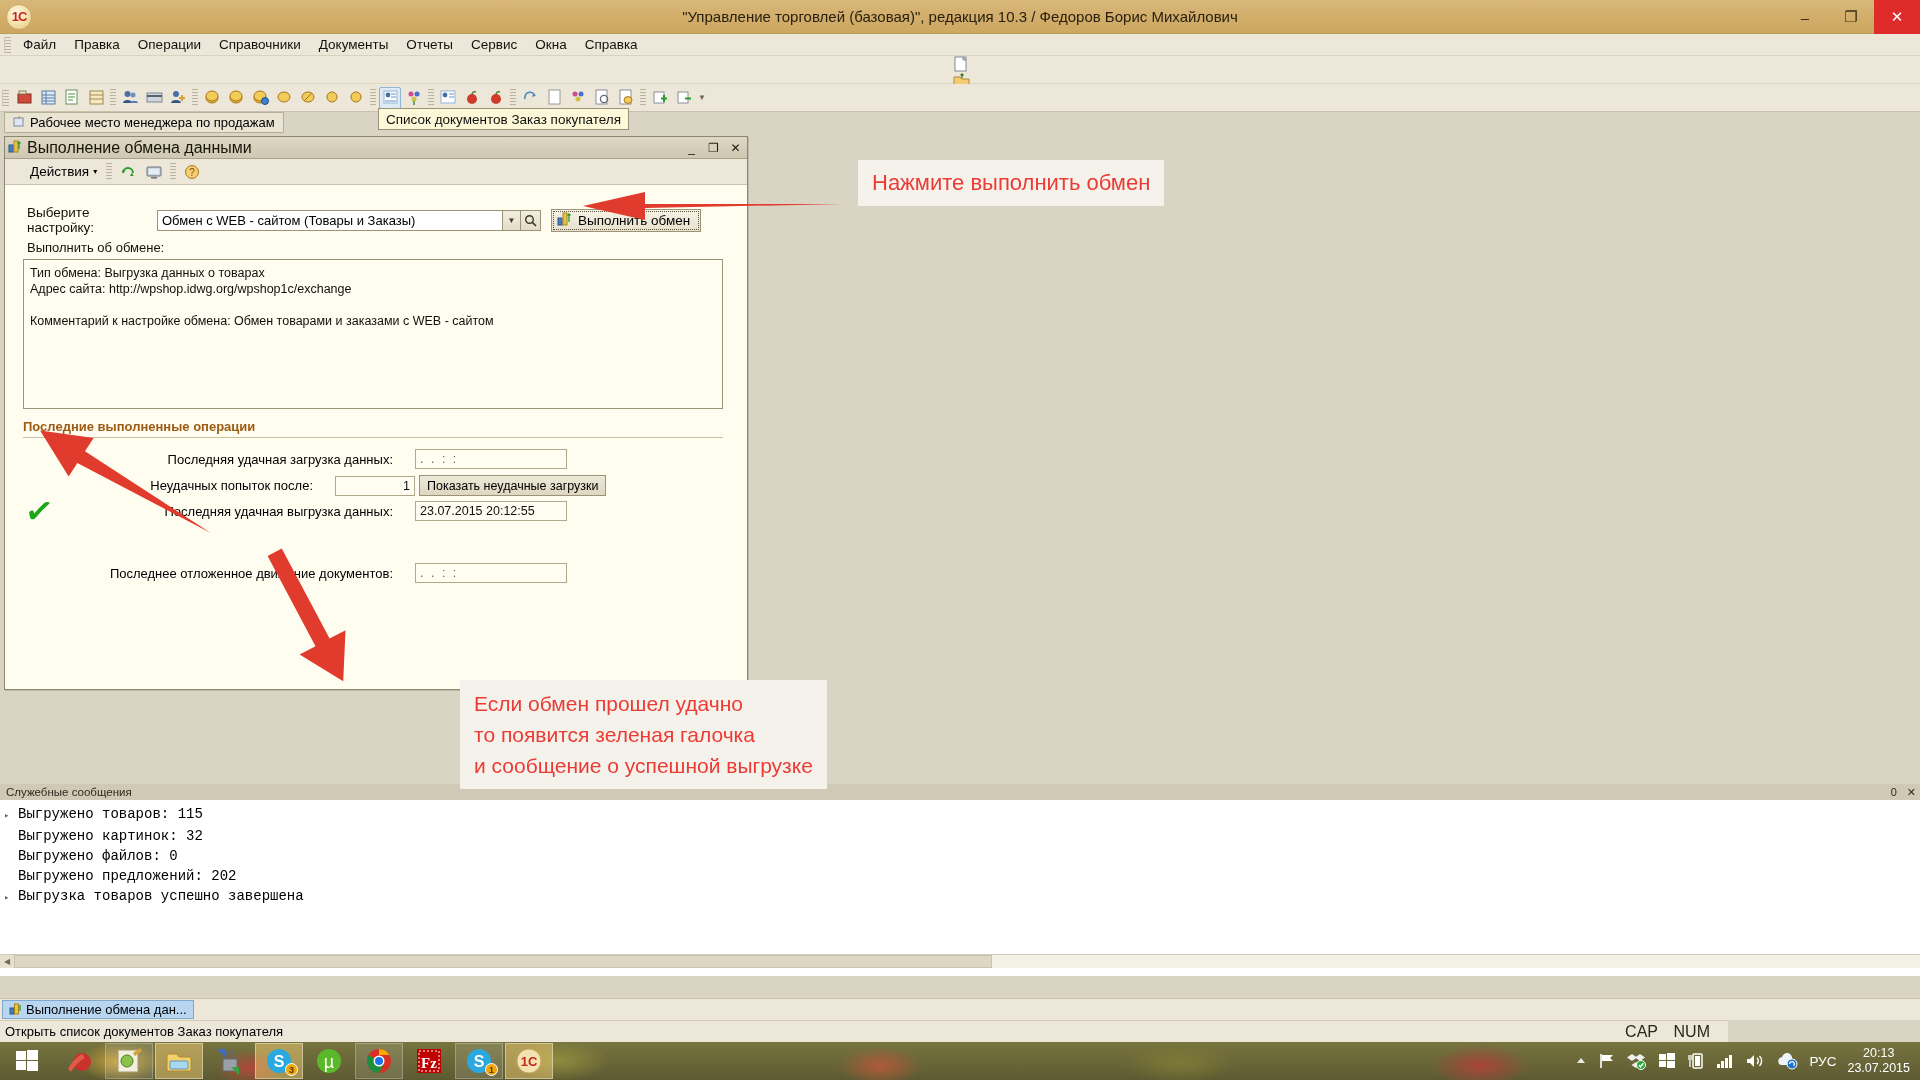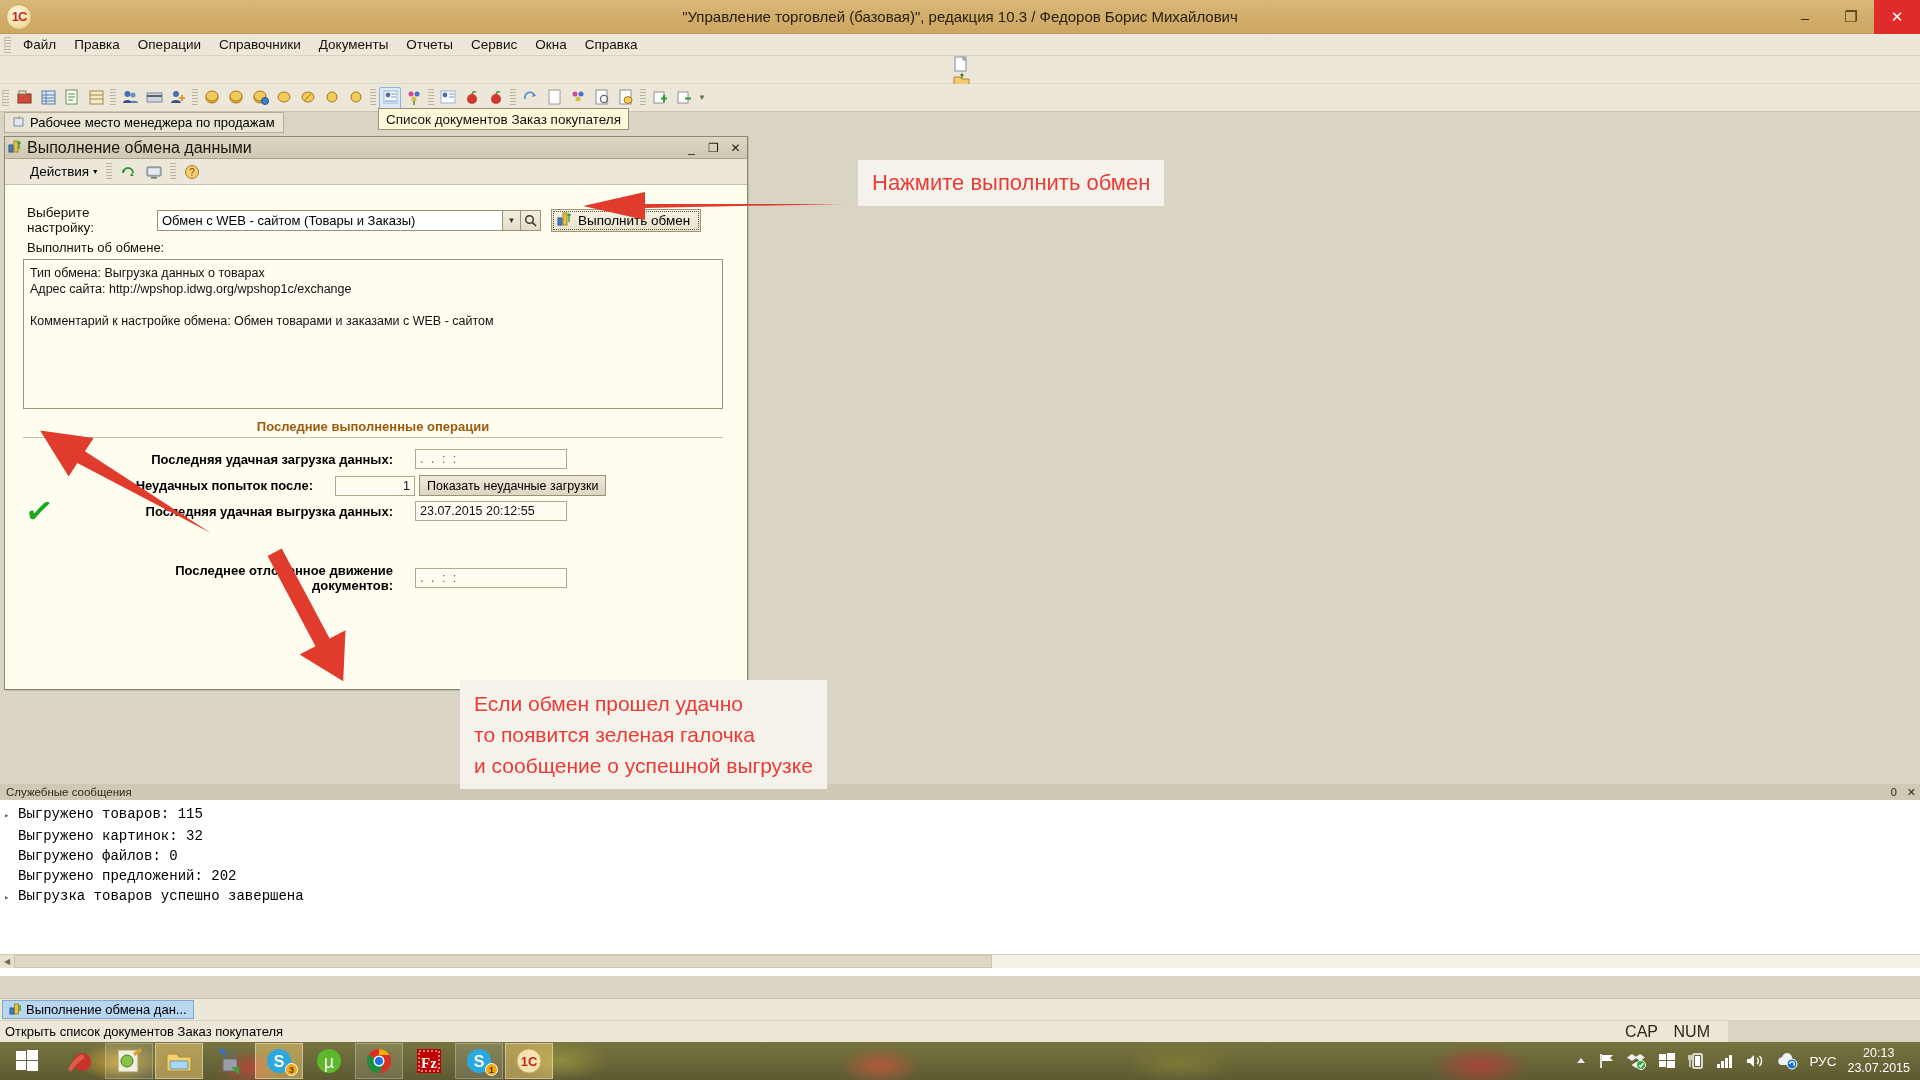--- a/index.html
+++ b/index.html
@@ -140,24 +140,24 @@
   #info-box {
     position:absolute; left: 18px; top: 74px; width: 700px; height: 150px;
     background:#fffdf2; border: 1px solid #9c9478; padding: 5px 6px;
     font-size: 12.5px; line-height: 16px; color:#120f08;
   }
   #info-box .blank { height: 16px; }
 
   #sect-title {
     position:absolute; left: 18px; top: 234px; width: 700px;
     font-size: 13px; font-weight: bold; color: #9d5b12;
-    border-bottom: 1px solid #cbbfa0; padding-bottom: 3px; text-align: center;
+    border-bottom: 1px solid #cbbfa0; padding-bottom: 3px;
   }
   .frow { position: absolute; display:flex; align-items:center; }
-  .frow .flabel { font-size: 13px; text-align: right; font-weight: bold; }
+  .frow .flabel { font-size: 13px; text-align: right; }
   .ibox {
     background:#fffdf2; border:1px solid #b0a888; height: 20px; display:flex;
     align-items:center; padding: 0 4px; font-size: 12.5px; color:#111;
   }
   .ibox.empty { color:#6a6452; letter-spacing: 2px; }
   .btn-flat {
     height: 21px; background: linear-gradient(to bottom,#eee8d8,#ddd6c0);
     border: 1px solid #9c9478; display:flex; align-items:center; padding: 0 7px; font-size: 12.5px;
   }
   #check-ok {

